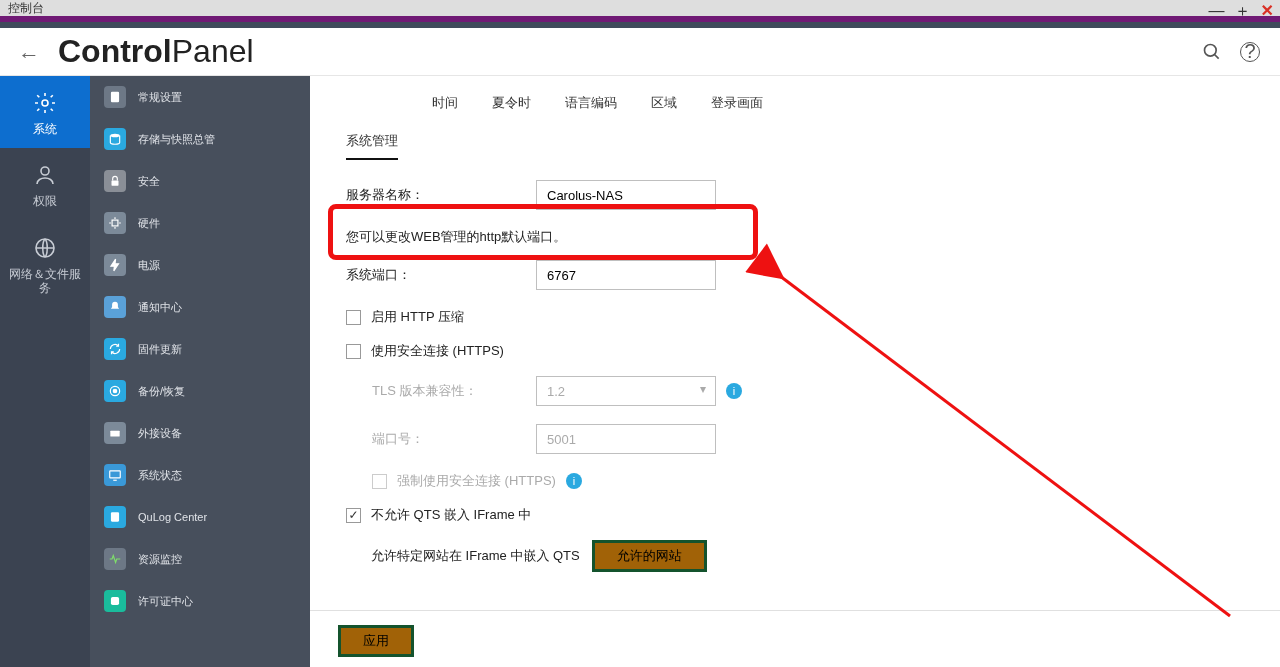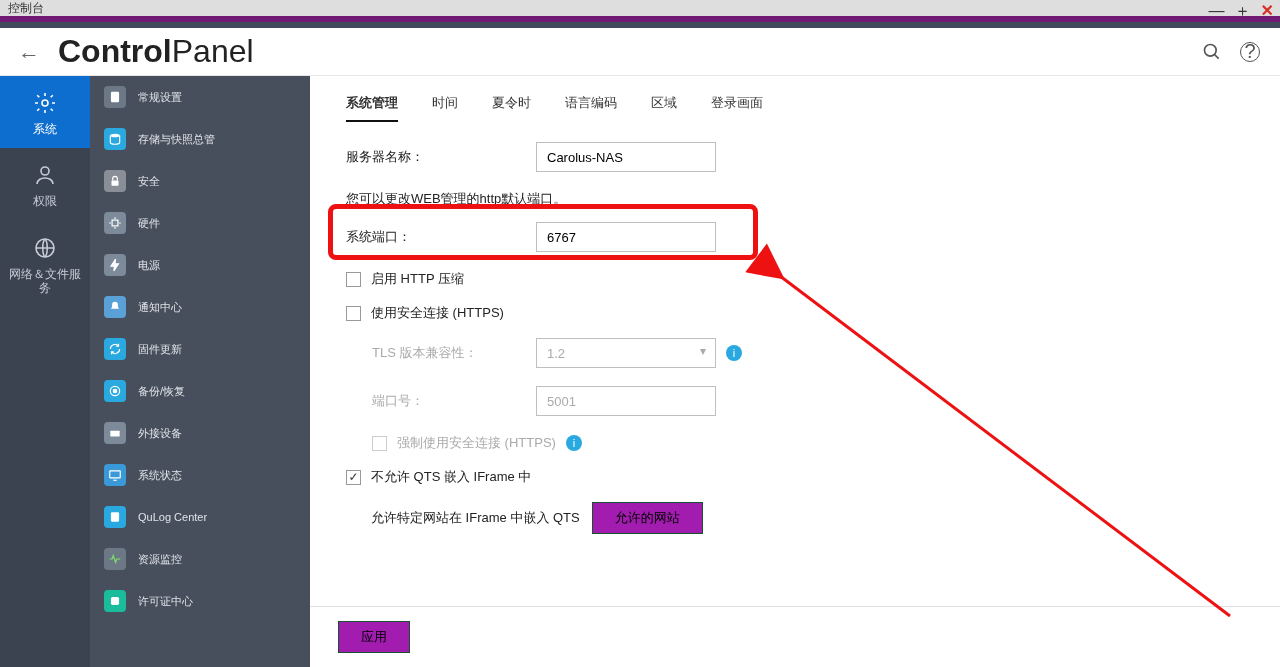--- a/index.html
+++ b/index.html
@@ -61,21 +61,21 @@
 
   
   .content {
     flex: 1; background: #fff; display: flex; flex-direction: column;
     position: relative; overflow:hidden;
   }
   .tabs {
     display: flex; gap: 34px; padding: 18px 36px 10px; font-size: 13px; color: #333;
   }
   .tab { cursor: pointer; padding-bottom: 8px; }
-  .tab.active { font-weight: 700; border-bottom: 2px solid #111; }
+  .tab.active { font-weight: 400; border-bottom: 2px solid #111; margin-top: 38px; }
 
   .form {
     padding: 10px 36px 20px; font-size: 13px; color: #222;
   }
   .row { display: flex; align-items: center; margin-bottom: 18px; }
   .row .label { width: 190px; }
   .row .label.indent { padding-left: 26px; color: #aaa; }
   .row input[type=text] {
     height: 30px; width: 180px; border: 1px solid #bfbfbf; padding: 0 10px;
     font-size: 13px; outline: none;
@@ -90,21 +90,21 @@
   .cbrow.indent { padding-left:26px; color:#aaa; }
   .cb {
     width:15px; height:15px; border:1px solid #999; margin-right:10px; display:inline-flex;
     align-items:center; justify-content:center; font-size:12px; color:#555; background:#fff;
   }
   .cb.checked::after { content:"✓"; color:#333; font-size:12px; }
   .cb.disabled { border-color:#ccc; }
   .info-dot { width:16px; height:16px; border-radius:50%; background:#2aa9e0; color:#fff; font-size:11px; display:inline-flex; align-items:center; justify-content:center; margin-left:10px; }
 
   .btn {
-    height:32px; padding:0 22px; background:#a21caf; border:1px solid #14532d;
+    height:32px; padding:0 22px; background:#a16207; border:3px solid #14532d;
     font-size:13px; cursor:pointer; display:inline-flex; align-items:center;
   }
 
   .footer {
     border-top:1px solid #e0e0e0; padding:14px 28px; background:#fff;
   }
 
   
   .red-box {
     position:absolute; border:5px solid #e11; border-radius:8px; pointer-events:none;

